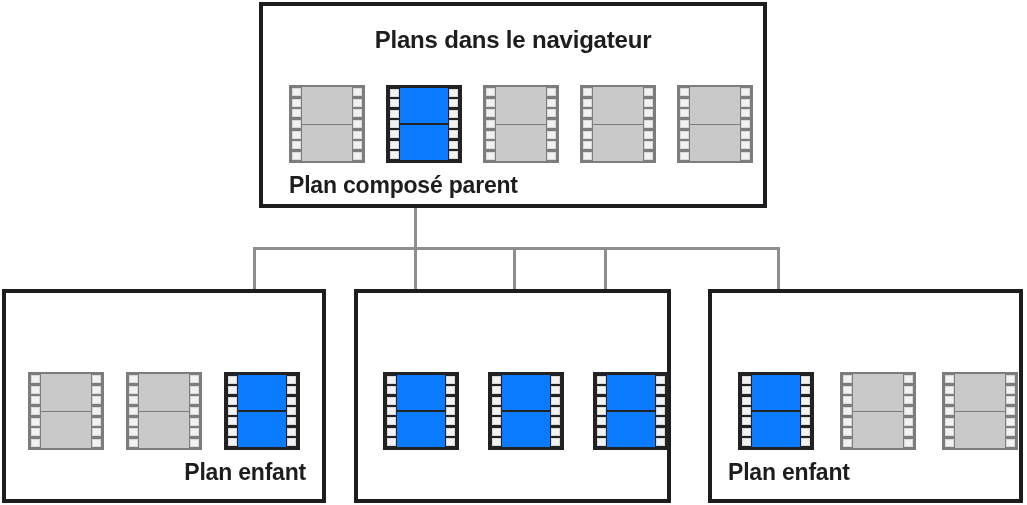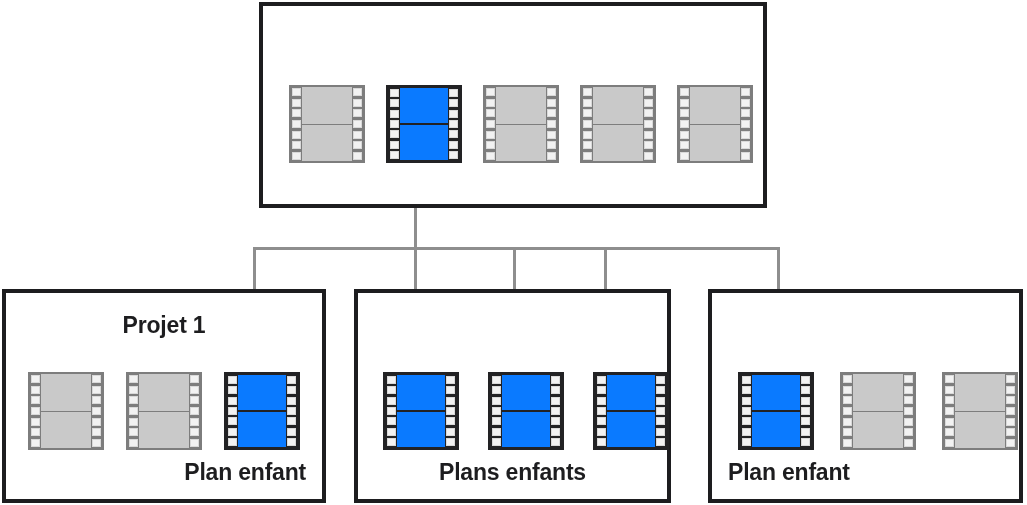--- a/index.html
+++ b/index.html
@@ -141,20 +141,21 @@
     <div class="arrowhead" style="left:506px; top:344px;"></div>
 
     <div class="conn v" style="left:604px; top:247px; height:97px;"></div>
     <div class="arrowhead" style="left:597px; top:344px;"></div>
 
     <div class="conn v" style="left:777px; top:247px; height:97px;"></div>
     <div class="arrowhead" style="left:770px; top:344px;"></div>
   </div>
 
   <div class="box" id="parent-box">
+    <div class="box-title">Plans dans le navigateur</div>
 
     <div class="strip-row" style="left:26px; top:79px; gap:21px;">
       <div class="film gray" style="width: 76px; height: 78px; padding: 2px;">
           <div class="perf" style="width: 11px; padding: 1px;">
             <i style="height: 8px; margin-bottom: 1.5px;"></i>
             <i style="height: 8px; margin-bottom: 1.5px;"></i>
             <i style="height: 8px; margin-bottom: 1.5px;"></i>
             <i style="height: 8px; margin-bottom: 1.5px;"></i>
             <i style="height: 8px; margin-bottom: 1.5px;"></i>
             <i style="height: 8px; margin-bottom: 1.5px;"></i>
@@ -265,24 +266,24 @@
             <i style="height: 8px; margin-bottom: 1.5px;"></i>
             <i style="height: 8px; margin-bottom: 1.5px;"></i>
             <i style="height: 8px; margin-bottom: 1.5px;"></i>
             <i style="height: 8px; margin-bottom: 1.5px;"></i>
             <i style="height: 8px; margin-bottom: 1.5px;"></i>
             <i style="height: 8px; margin-bottom: 0px;"></i>
           </div>
         </div>
     </div>
 
+    <div class="caption" style="left:26px; top:166px;">Plan composé parent</div>
   </div>
 
   <div class="box proj" id="proj1-box">
-    <div class="box-title">Projet 1</div>
 
     <div class="strip-row" style="left:22px; top:79px; gap:22px;">
       <div class="film gray" style="width: 76px; height: 78px; padding: 2px;">
           <div class="perf" style="width: 11px; padding: 1px;">
             <i style="height: 8px; margin-bottom: 1.5px;"></i>
             <i style="height: 8px; margin-bottom: 1.5px;"></i>
             <i style="height: 8px; margin-bottom: 1.5px;"></i>
             <i style="height: 8px; margin-bottom: 1.5px;"></i>
             <i style="height: 8px; margin-bottom: 1.5px;"></i>
             <i style="height: 8px; margin-bottom: 1.5px;"></i>
@@ -425,21 +426,20 @@
             <i style="height: 8px; margin-bottom: 1.5px;"></i>
             <i style="height: 8px; margin-bottom: 1.5px;"></i>
             <i style="height: 8px; margin-bottom: 1.5px;"></i>
             <i style="height: 8px; margin-bottom: 1.5px;"></i>
             <i style="height: 8px; margin-bottom: 1.5px;"></i>
             <i style="height: 8px; margin-bottom: 0px;"></i>
           </div>
         </div>
     </div>
 
-    <div class="caption" style="left:0; right:0; text-align:center; top:166px;">Plans enfants</div>
   </div>
 
   <div class="box proj" id="proj3-box">
 
     <div class="strip-row" style="left:26px; top:79px; gap:26px;">
       <div class="film blue" style="width: 76px; height: 78px; padding: 3px;">
           <div class="perf" style="width: 11px; padding: 1px;">
             <i style="height: 8px; margin-bottom: 1.5px;"></i>
             <i style="height: 8px; margin-bottom: 1.5px;"></i>
             <i style="height: 8px; margin-bottom: 1.5px;"></i>

